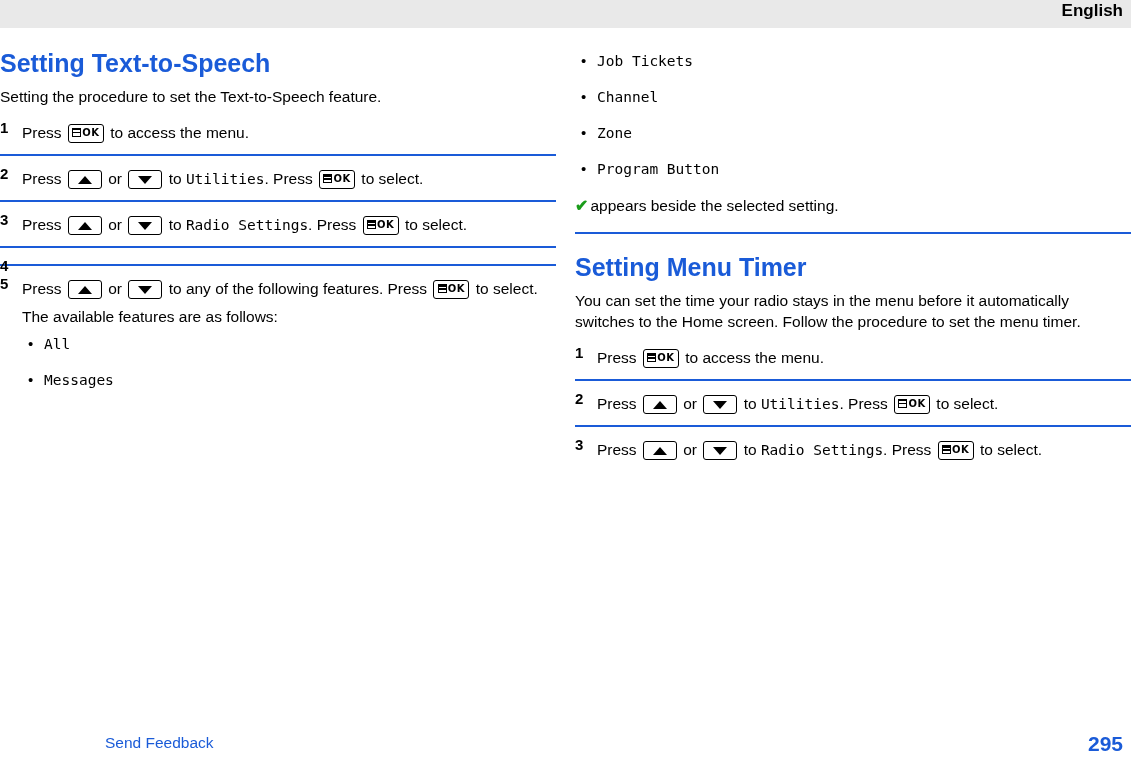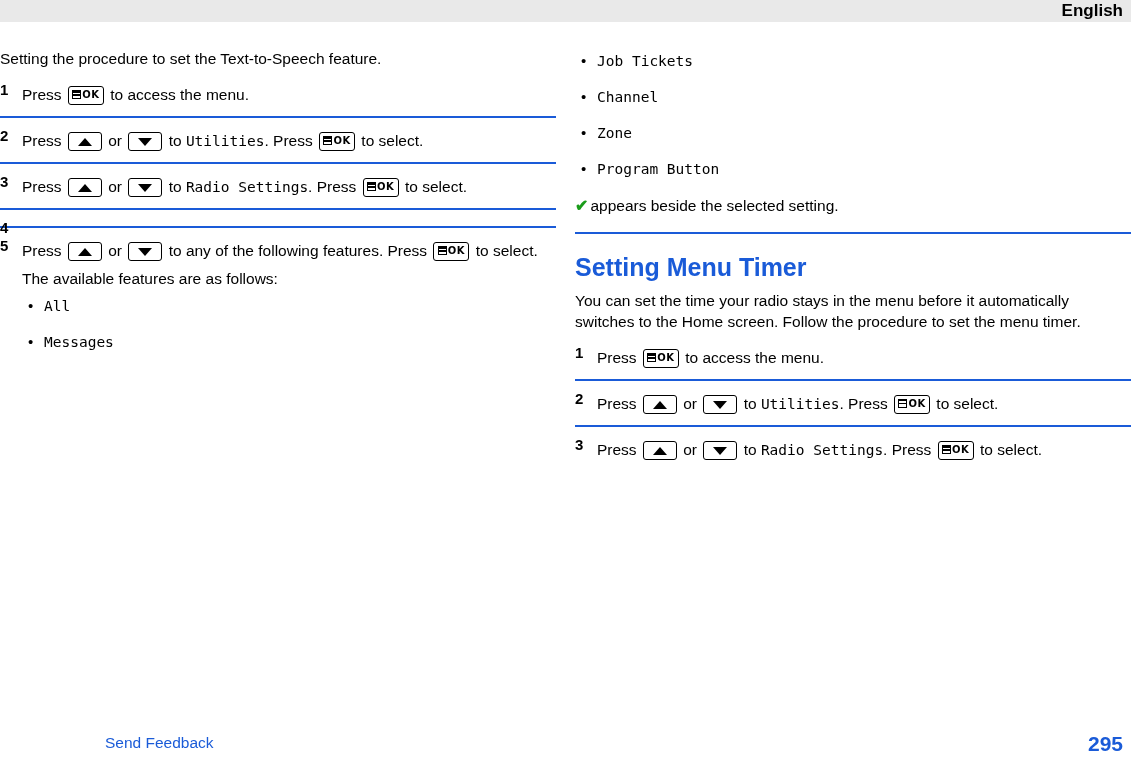--- a/index.html
+++ b/index.html
@@ -19,21 +19,21 @@
     position: relative;
     width: 1131px;
     height: 762px;
   }
   
   .header-bar {
     position: absolute;
     top: 0;
     left: 0;
     width: 1131px;
-    height: 22px;
+    height: 28px;
     background: #e9e9e9;
   }
   .header-title {
     position: absolute;
     top: 0px;
     right: 8px;
     font-size: 17px;
     font-weight: bold;
     color: #000000;
     line-height: 22px;
@@ -206,20 +206,21 @@
 </head>
 <body>
 
 <div class="page">
 
   <div class="header-bar">
     <div class="header-title">English</div>
   </div>
 
   <div class="col col-left">
+    <h1 class="section-title">Setting Text-to-Speech</h1>
     <p class="body-text">Setting the procedure to set the Text-to-Speech feature.</p>
     <div class="steps" id="left-steps">
         <div class="step">
           <div class="step-num">1</div>
           <div class="step-body"><span>Press </span><span class="key key-ok"><span class="menu-glyph"></span>OK</span><span> to access the menu.</span></div>
         </div>
         <div class="step">
           <div class="step-num">2</div>
           <div class="step-body"><span>Press </span><span class="key key-arrow up"><span class="tri"></span></span><span> or </span><span class="key key-arrow down"><span class="tri"></span></span><span> to </span><span class="mono">Utilities</span><span>. Press </span><span class="key key-ok"><span class="menu-glyph"></span>OK</span><span> to select.</span></div>
         </div>

